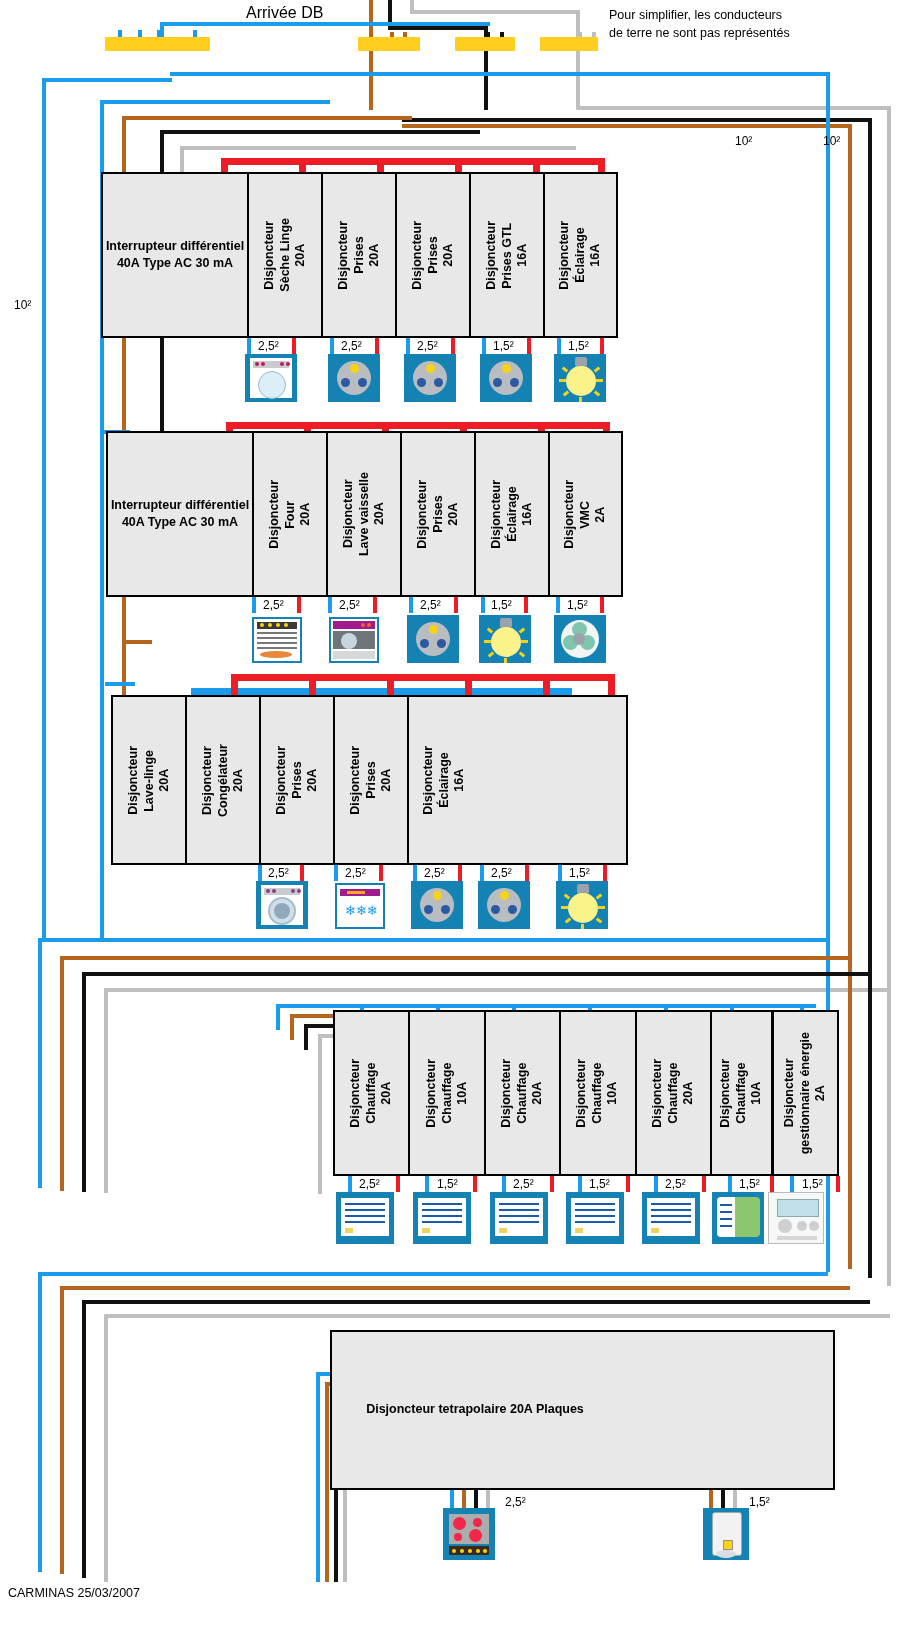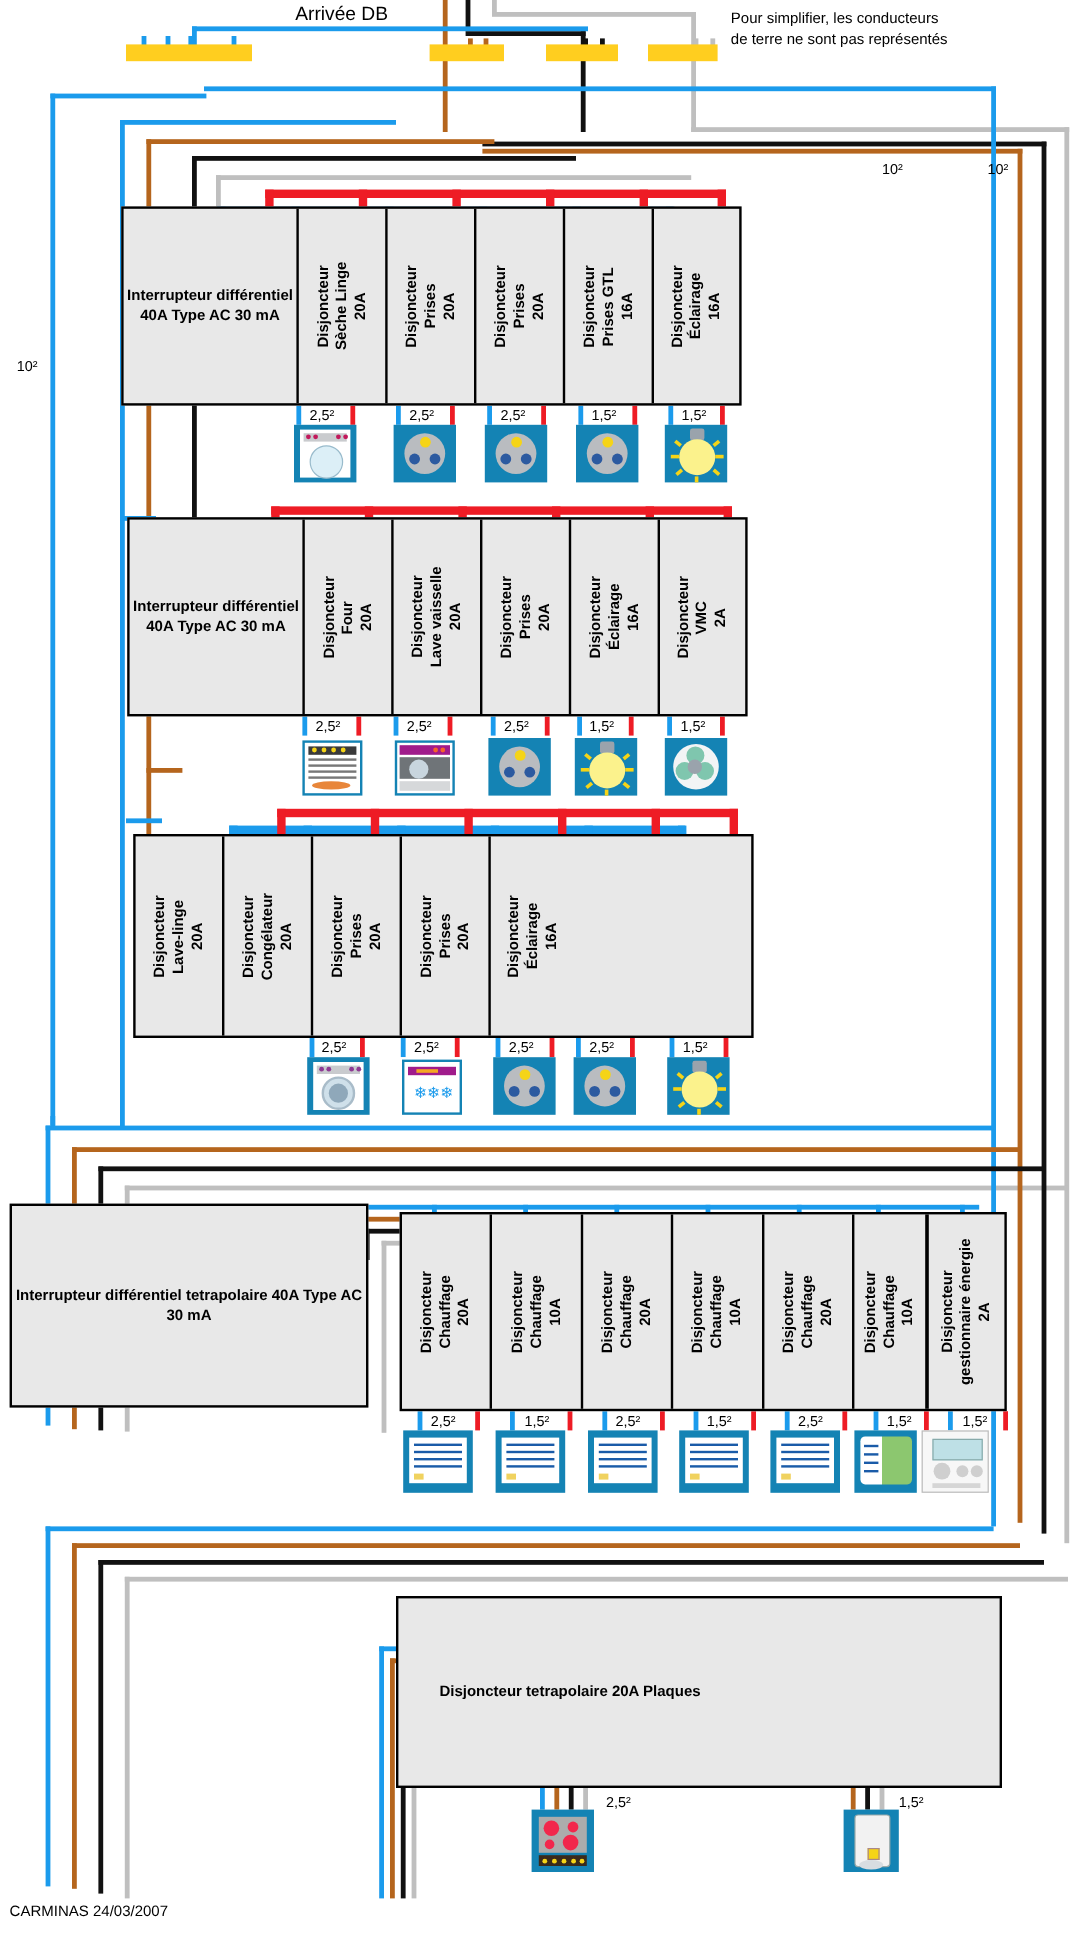--- a/index.html
+++ b/index.html
@@ -81,21 +81,21 @@
 <body>
 
 <div id="stage">
 
   <div class="lbl lbl-title" style="left:246px;top:4px;font-weight:normal;">Arrivée DB</div>
   <div class="lbl lbl-note" style="left:609px;top:6px;">Pour simplifier, les conducteurs</div>
   <div class="lbl lbl-note" style="left:609px;top:24px;">de terre ne sont pas représentés</div>
   <div class="lbl lbl-sq" style="left:735px;top:134px;">10²</div>
   <div class="lbl lbl-sq" style="left:823px;top:134px;">10²</div>
   <div class="lbl lbl-sq" style="left:14px;top:298px;">10²</div>
-  <div class="lbl lbl-credit" style="left:8px;top:1586px;">CARMINAS 24/03/2007</div>
+  <div class="lbl lbl-credit" style="left:8px;top:1586px;">CARMINAS 25/03/2007</div>
 
   <div class="w v brown z6" style="left:369px;top:0px;height:110px;"></div>
   <div class="w v black z6" style="left:388px;top:0px;height:26px;"></div>
   <div class="w h black z6" style="left:388px;top:26px;width:100px;"></div>
   <div class="w v black z6" style="left:484px;top:26px;height:84px;"></div>
   <div class="w v grey z5" style="left:410px;top:0px;height:10px;"></div>
   <div class="w h grey z5" style="left:410px;top:10px;width:170px;"></div>
   <div class="w v grey z5" style="left:576px;top:10px;height:100px;"></div>
 
   <div class="w h blue z6" style="left:160px;top:22px;width:330px;"></div>
@@ -516,26 +516,20 @@
   <div class="w v blue z6" style="left:664px;top:1004px;height:36px;"></div>
   <div class="w v blue z6" style="left:730px;top:1004px;height:36px;"></div>
   <div class="w v blue z6" style="left:800px;top:1004px;height:36px;"></div>
   <div class="w v brown z6" style="left:700px;top:1014px;height:26px;"></div>
   <div class="w v brown z6" style="left:776px;top:1014px;height:26px;"></div>
   <div class="w v black z6" style="left:556px;top:1024px;height:16px;"></div>
   <div class="w v black z6" style="left:604px;top:1024px;height:16px;"></div>
   <div class="w v grey z5" style="left:405px;top:1034px;height:8px;"></div>
   <div class="w v grey z5" style="left:483px;top:1034px;height:8px;"></div>
 
-  <div class="panel" style="left:8px;top:1003px;width:299px;height:170px;">
-    <div class="cell id-cell" style="width:100%;">
-      <div class="flat-txt">Interrupteur différentiel tetrapolaire
-40A Type AC 30 mA</div>
-    </div>
-  </div>
 
   <div class="panel" style="left:333px;top:1010px;width:506px;height:166px;">
     <div class="cell" style="width:76px;">
       <div class="vtxt">Disjoncteur
 Chauffage
 20A</div>
     </div>
     <div class="cell" style="width:76px;">
       <div class="vtxt">Disjoncteur
 Chauffage

